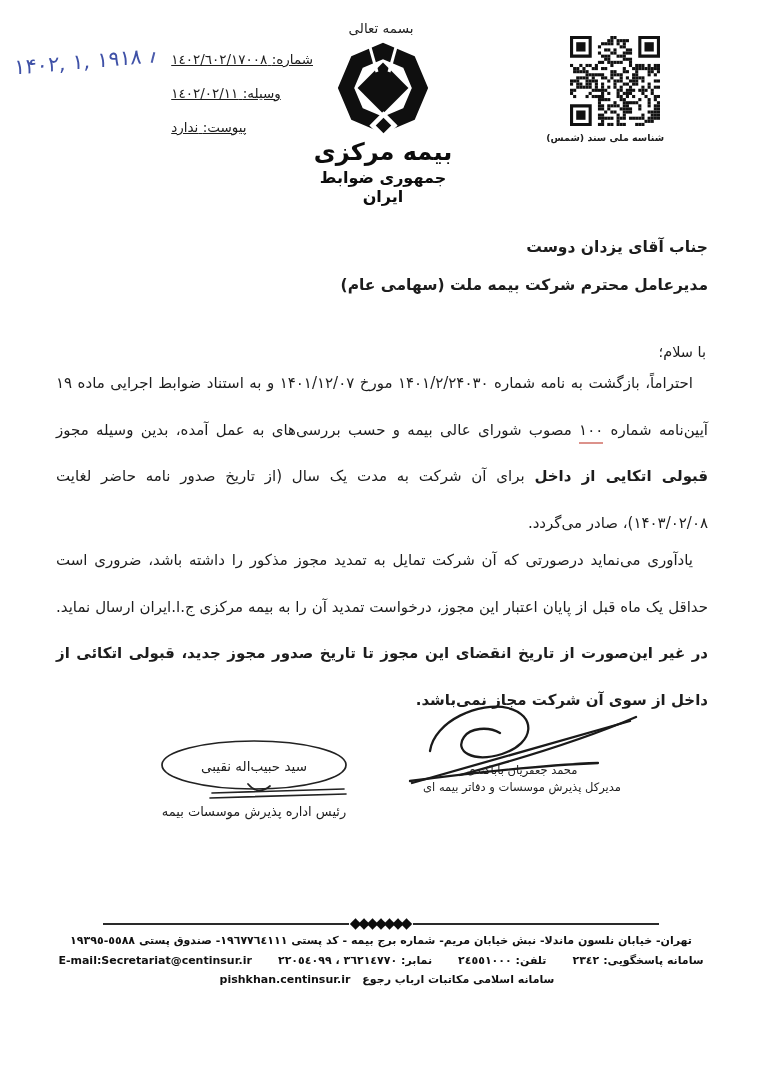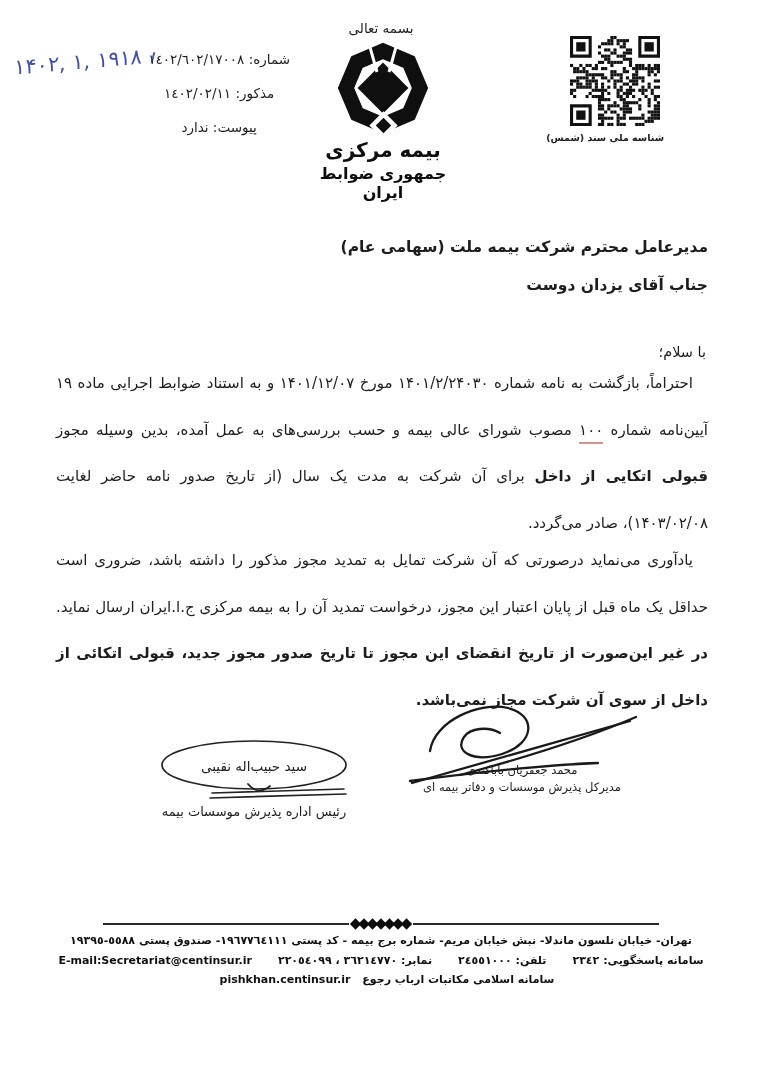--- a/index.html
+++ b/index.html
@@ -4,25 +4,25 @@
 <style>
   * { margin:0; padding:0; box-sizing:border-box; }
   html,body { background:#e8e8e8; }
   .page {
     position:relative; width:762px; height:1080px; margin:0 auto;
     background:#ffffff; overflow:hidden;
     font-family:"DejaVu Sans", sans-serif; color:#1d1d1d; direction:rtl;
   }
   
   .besmellah { position:absolute; top:20px; left:0; right:0; text-align:center; font-size:13.5px; }
-  .meta { position:absolute; top:42px; right:472px; text-align:center; font-size:13.5px; line-height:34px; white-space:nowrap; }
+  .meta { position:absolute; top:42px; right:449px; text-align:left; font-size:13.5px; line-height:34px; white-space:nowrap;text-decoration:underline; }
   .meta-row span { display:inline; }
   .logo-block { position:absolute; top:42px; left:298px; width:170px; text-align:center; }
   .logo-block svg { display:block; margin:0 auto; }
-  .logo-l1 { font-size:20px; font-weight:bold; letter-spacing:-1px; margin-top:0px; color:#0d0d0d; }
+  .logo-l1 { font-size:24px; font-weight:bold; letter-spacing:-1px; margin-top:0px; color:#0d0d0d; }
   .logo-l2 { font-size:16px; font-weight:bold; letter-spacing:-1px; margin-top:2px; color:#0d0d0d; }
   .qr-block { position:absolute; top:36px; left:566px; width:98px; text-align:center; }
   .qr-block svg { display:block; margin:0 auto; background:#fff; }
   .qr-caption { font-size:9.5px; font-weight:bold; margin-top:6px; white-space:nowrap; }
   .handwriting {
     position:absolute; top:50px; left:14px; font-size:21px; letter-spacing:2px;
     color:#2b3f9e; direction:ltr; transform:rotate(-5deg) skewX(-6deg); opacity:.9; white-space:nowrap;
   }
   .hw-tick { position:absolute; left:152px; top:52px; width:2px; height:11px; background:#2b3f9e; transform:rotate(14deg); opacity:.85; }
   
@@ -61,21 +61,21 @@
   <div class="hw-tick"></div>
 
   <div class="besmellah">بسمه تعالی</div>
 
   <div class="meta">
     <div class="meta-row">
       <span>شماره:</span>
       <span>١٤٠٢/٦٠٢/١٧٠٠٨</span>
     </div>
     <div class="meta-row">
-      <span>مذکور:</span>
+      <span>وسیله:</span>
       <span>١٤٠٢/٠٢/١١</span>
     </div>
     <div class="meta-row">
       <span>پیوست:</span>
       <span>ندارد</span>
     </div>
   </div>
 
   <div class="logo-block">
     <svg width="102" height="96" viewBox="0 0 100 96">
@@ -390,22 +390,22 @@
         <rect x="6" y="6" width="9" height="9"></rect>
         <path fill-rule="evenodd" d="M66 0h21v21h-21z M69 3h15v15h-15z"></path>
         <rect x="72" y="6" width="9" height="9"></rect>
         <path fill-rule="evenodd" d="M0 66h21v21h-21z M3 69h15v15h-15z"></path>
         <rect x="6" y="72" width="9" height="9"></rect>
       </svg>
     <div class="qr-caption">شناسه ملی سند (شمس)</div>
   </div>
 
   <div class="recipient">
+    <div>جناب آقای یزدان دوست</div>
     <div>مدیرعامل محترم شرکت بیمه ملت (سهامی عام)</div>
-    <div>جناب آقای یزدان دوست</div>
   </div>
 
   <div class="salutation">با سلام؛</div>
 
   <p class="para p1"><span>احتراماً، بازگشت به نامه شماره ۱۴۰۱/۲/۲۴۰۳۰ مورخ ۱۴۰۱/۱۲/۰۷ و به استناد ضوابط اجرایی ماده ۱۹ آیین‌نامه شماره </span><span class="marked">۱۰۰</span><span> مصوب شورای عالی بیمه و حسب بررسی‌های به عمل آمده، بدین وسیله مجوز </span><span class="b">قبولی اتکایی از داخل</span><span> برای آن شرکت به مدت یک سال (از تاریخ صدور نامه حاضر لغایت ۱۴۰۳/۰۲/۰۸)، صادر می‌گردد.</span></p>
 
   <p class="para p2"><span>یادآوری می‌نماید درصورتی که آن شرکت تمایل به تمدید مجوز مذکور را داشته باشد، ضروری است حداقل یک ماه قبل از پایان اعتبار این مجوز، درخواست تمدید آن را به بیمه مرکزی ج.ا.ایران ارسال نماید. </span><span class="b">در غیر این‌صورت از تاریخ انقضای این مجوز تا تاریخ صدور مجوز جدید، قبولی اتکائی از داخل از سوی آن شرکت مجاز نمی‌باشد.</span></p>
 
   <div class="sig-right">
     <svg width="240" height="95" viewBox="0 0 240 95" fill="none" stroke="#1a1a1a" stroke-width="2.3" stroke-linecap="round">

